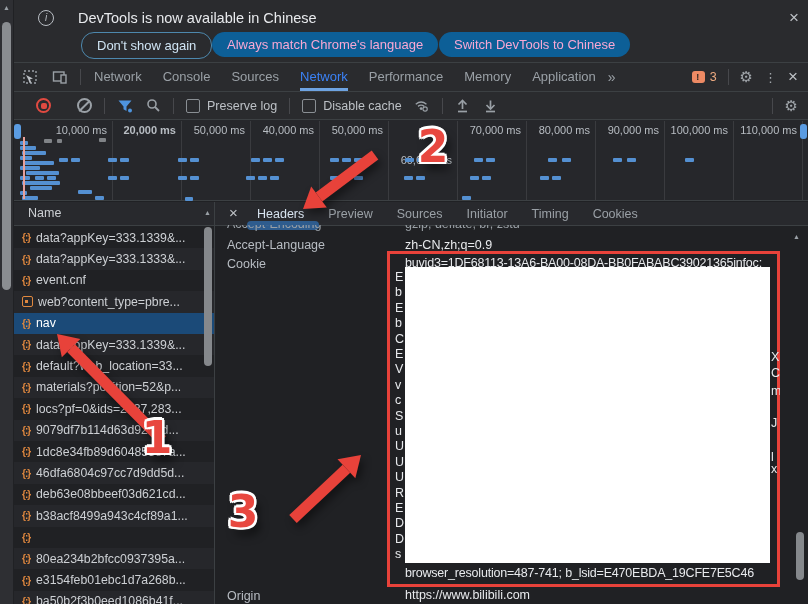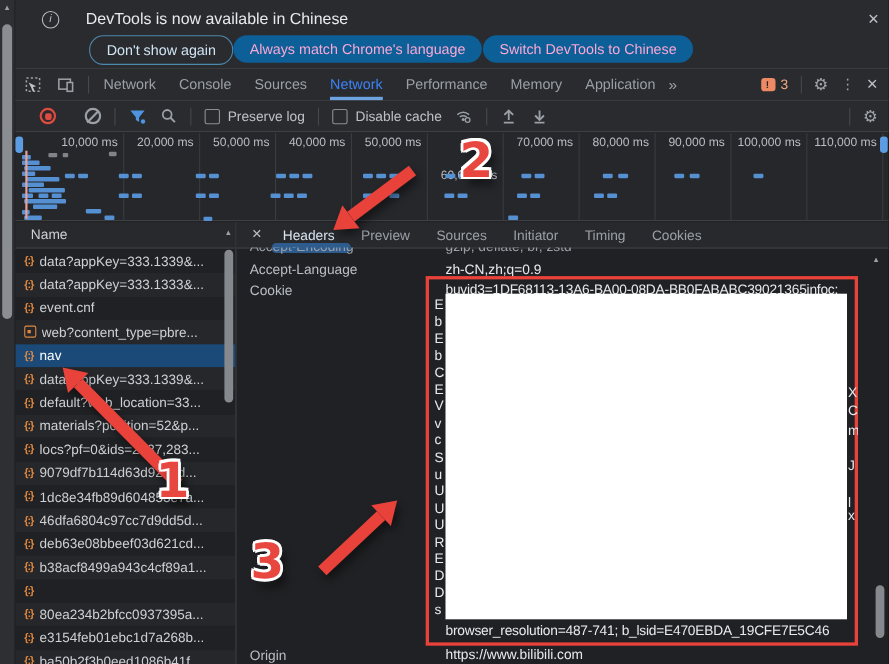--- a/index.html
+++ b/index.html
@@ -201,21 +201,21 @@
     <div style="flex:1"></div>
     <div class="tdiv"></div>
     <div class="gear">⚙</div>
   </div>
 
   <div class="overview-bg"></div>
   <div id="overview-layer">
       <div class="gridline" style="left: 112px;"></div>
       <div class="tick" style="left: 37px;">10,000 ms</div>
       <div class="gridline" style="left: 181px;"></div>
-      <div class="tick" style="left: 106px;">20,000 ms</div>
+      <div class="tick" style="left: 106px; font-weight: bold;">20,000 ms</div>
       <div class="gridline" style="left: 250px;"></div>
       <div class="tick" style="left: 175px;">50,000 ms</div>
       <div class="gridline" style="left: 319px;"></div>
       <div class="tick" style="left: 244px;">40,000 ms</div>
       <div class="gridline" style="left: 388px;"></div>
       <div class="tick" style="left: 313px;">50,000 ms</div>
       <div class="gridline" style="left: 457px;"></div>
       <div class="tick" style="left: 382px; margin-top: 30px;">60,000 ms</div>
       <div class="gridline" style="left: 526px;"></div>
       <div class="tick" style="left: 451px;">70,000 ms</div>

